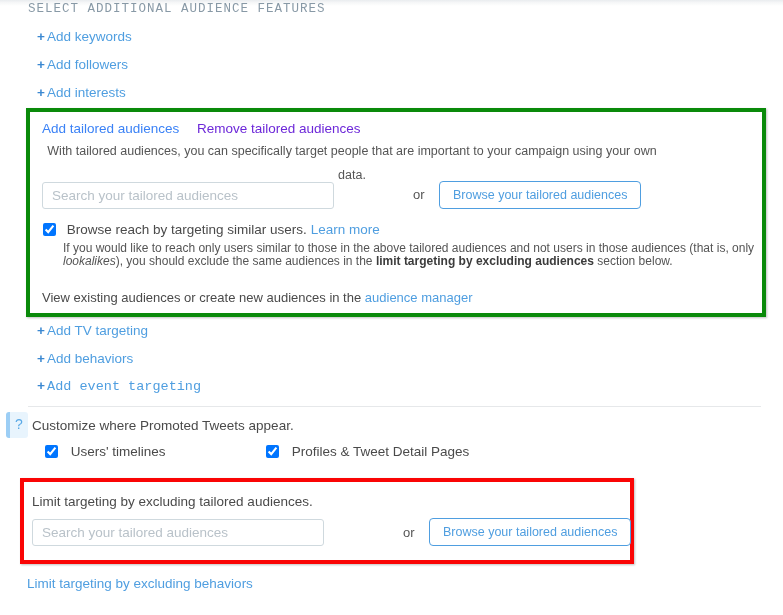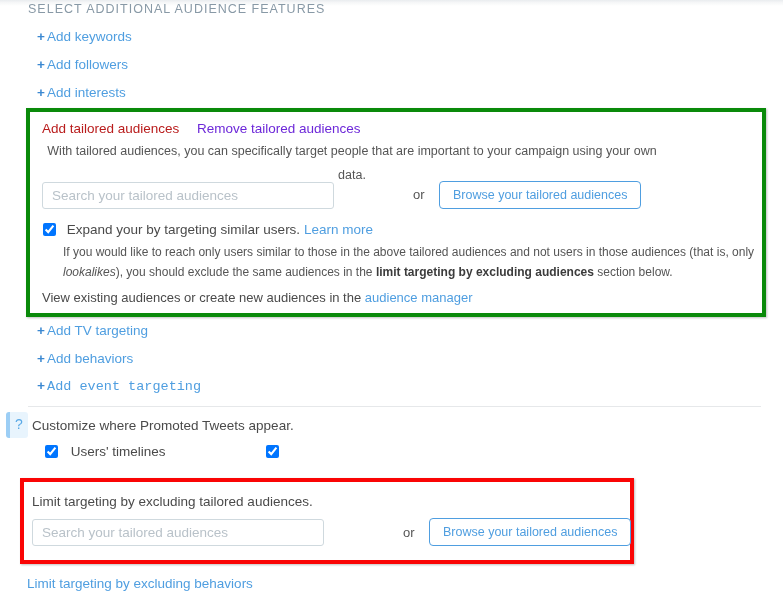--- a/index.html
+++ b/index.html
@@ -28,21 +28,21 @@
     left: 0; top: 0;
     width: 783px; height: 6px;
     background: linear-gradient(to bottom, #e9ecef 0%, #f5f6f7 40%, #ffffff 100%);
   }
   .section-title {
     position: absolute;
     left: 28px; top: 2px;
     font-size: 12.5px;
     letter-spacing: 1.0px;
     color: #8899a6;
-    font-family: Liberation Sans, sans-serif;
+    font-family: Liberation Mono, monospace;
     white-space: nowrap;
   }
   a, .link {
     color: #4a90d9;
     text-decoration: none;
     cursor: pointer;
   }
   .add-link {
     position: absolute;
     left: 37px;
@@ -68,21 +68,21 @@
     box-sizing: border-box;
     background: #ffffff;
     box-shadow: 1px 1px 2px rgba(0,0,0,0.25);
   }
   .gb-inner { position: relative; width: 100%; height: 100%; }
 
   .ta-title {
     position: absolute;
     left: 12px; top: 9px;
     font-size: 13.5px;
-    color: #b91c1c;
+    color: #3b82f6;
     white-space: nowrap;
   }
   .ta-remove {
     position: absolute;
     left: 167px; top: 9px;
     font-size: 13.5px;
     color: #6d28d9;
     white-space: nowrap;
   }
   .ta-desc {
@@ -145,21 +145,21 @@
     color: #4a4a4a;
     white-space: nowrap;
   }
   .expand-row .cb { margin-right: 7px; position: relative; top: -1px; }
   .expand-row .lm { color: #4f9ee0; }
   .expand-note {
     position: absolute;
     left: 33px; top: 130px;
     width: 700px;
     font-size: 12px;
-    line-height: 20px;
+    line-height: 13px;
     color: #555555;
   }
   .expand-note b { font-weight: bold; color: #3c3c3c; }
   .expand-note i { font-style: italic; }
   .view-existing {
     position: absolute;
     left: 12px; top: 178px;
     font-size: 13px;
     color: #4a4a4a;
     white-space: nowrap;
@@ -309,21 +309,21 @@
       <div class="ta-desc">With tailored audiences, you can specifically target people that are important to your campaign using your own data.</div>
 
       <input class="ta-search" type="text" placeholder="Search your tailored audiences" style="">
 
       <div class="ta-or">or</div>
 
       <button class="btn-browse">Browse your tailored audiences</button>
 
       <div class="expand-row">
         <input class="cb" type="checkbox" checked="" style="">
-        <span>Expand your by targeting similar users.</span>
+        <span>Browse reach by targeting similar users.</span>
         <span class="lm">Learn more</span>
       </div>
 
       <div class="expand-note">
         <span>If you would like to reach only users similar to those in the above tailored audiences and not users in those audiences (that is, only </span><i>lookalikes</i><span>), you should exclude the same audiences in the </span><b>limit targeting by excluding audiences</b><span> section below.</span>
       </div>
 
       <div class="view-existing">
         <span>View existing audiences or create new audiences in the</span>
         <span class="am">audience manager</span>
@@ -350,20 +350,21 @@
 
   <div class="customize-label">Customize where Promoted Tweets appear.</div>
 
   <div class="place-row" id="place-timelines">
     <input class="cb" type="checkbox" checked="" style="">
     <span>Users' timelines</span>
   </div>
 
   <div class="place-row" id="place-profiles">
     <input class="cb" type="checkbox" checked="" style="">
+    <span>Profiles &amp; Tweet Detail Pages</span>
   </div>
 
   <div class="red-box">
     <div class="rb-inner">
       <div class="limit-label">Limit targeting by excluding tailored audiences.</div>
 
       <input class="rb-search" type="text" placeholder="Search your tailored audiences" style="">
 
       <div class="rb-or">or</div>
 

